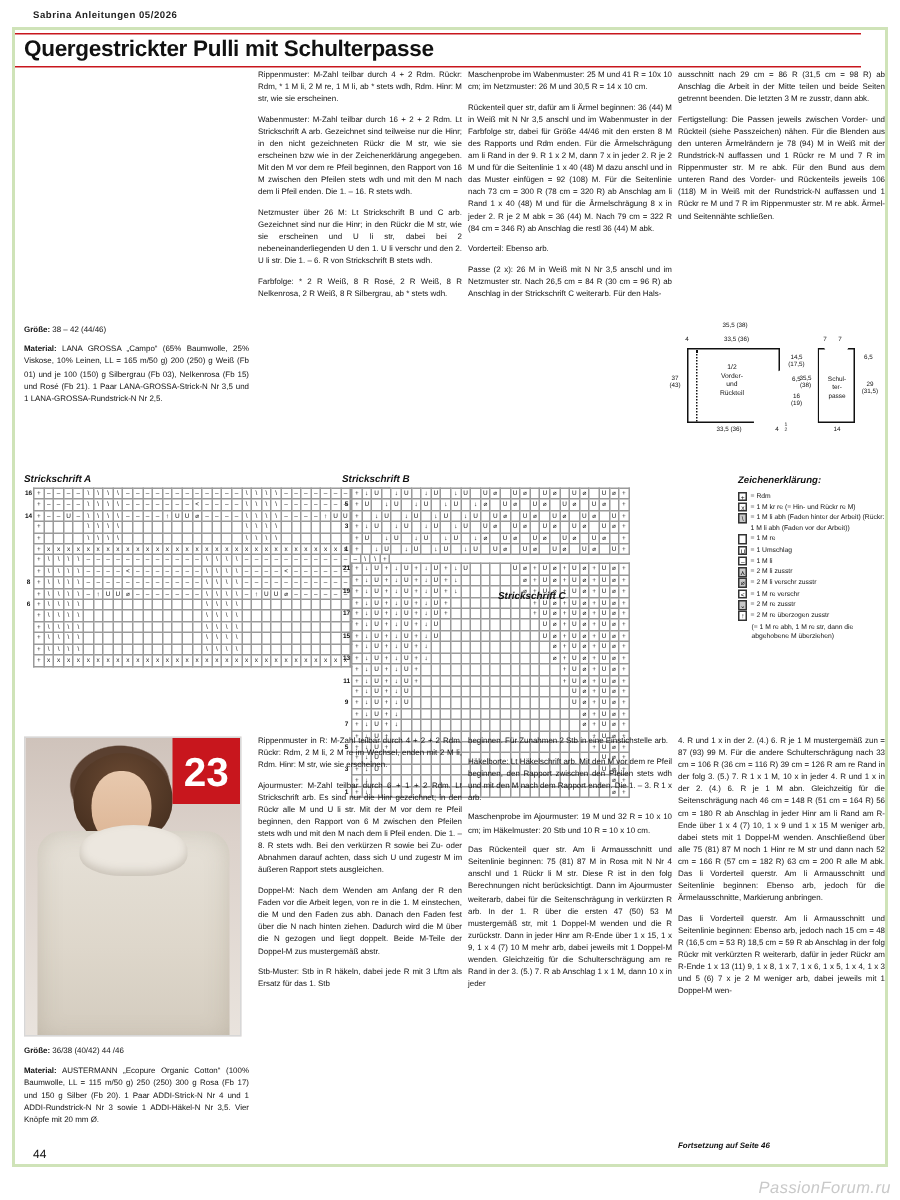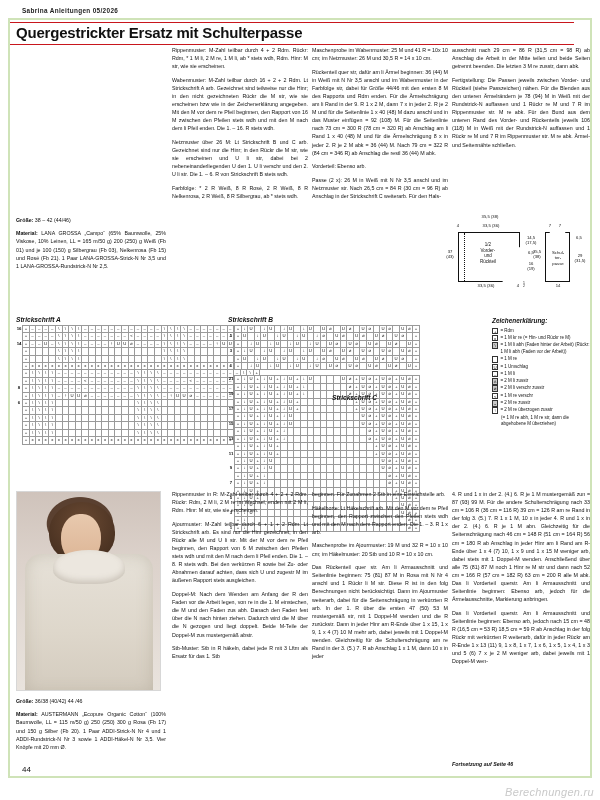--- a/index.html
+++ b/index.html
@@ -240,21 +240,21 @@
   }
 </style>
 </head>
 <body>
 
 <div class="page">
   <div class="kicker">Sabrina Anleitungen 05/2026</div>
   <div class="frame"></div>
 
   <div class="title-bar" id="art1-title">
-    <h1>Quergestrickter Ersatz mit Schulterpasse</h1>
+    <h1>Quergestrickter Pulli mit Schulterpasse</h1>
   </div>
 
 
   <div class="meta" id="meta1">
     <p><b>Größe:</b>
        <span>38 – 42 (44/46)</span></p>
     <p><b>Material:</b>
        <span>LANA GROSSA „Campo“ (65% Baumwolle, 25% Viskose, 10% Leinen, LL = 165 m/50 g) 200 (250) g Weiß (Fb 01) und je 100 (150) g Silbergrau (Fb 03), Nelkenrosa (Fb 15) und Rosé (Fb 21). 1 Paar LANA-GROSSA-Strick-N Nr 3,5 und 1 LANA-GROSSA-Rundstrick-N Nr 2,5.</span></p>
   </div>
 
@@ -1894,20 +1894,21 @@
       </div>
   </div>
 
 
   <div class="photo" id="photo2">
     <div class="ph-bg ph2-bg"></div>
     <div class="hair" id="p2-hair"></div>
     <div class="face" id="p2-face"></div>
     <div class="garment2"></div>
     <div class="collar2"></div>
+    <div class="num-badge" id="badge2">23</div>
   </div>
 
   <div class="meta" id="meta2">
     <p><b>Größe:</b>
        <span>36/38 (40/42) 44 /46</span></p>
     <p><b>Material:</b>
        <span>AUSTERMANN „Ecopure Organic Cotton“ (100% Baumwolle, LL = 115 m/50 g) 250 (250) 300 g Rosa (Fb 17) und 150 g Silber (Fb 20). 1 Paar ADDI-Strick-N Nr 4 und 1 ADDI-Rundstrick-N Nr 3 sowie 1 ADDI-Häkel-N Nr 3,5. Vier Knöpfe mit 20 mm Ø.</span></p>
   </div>
 
   <div class="col" id="a2c1">
@@ -1922,14 +1923,14 @@
     <p>Maschenprobe im Ajourmuster: 19 M und 32 R = 10 x 10 cm; im Häkelmuster: 20 Stb und 10 R = 10 x 10 cm.</p>
     <p>Das Rückenteil quer str. Am li Armausschnitt und Seitenlinie beginnen: 75 (81) 87 M in Rosa mit N Nr 4 anschl und 1 Rückr li M str. Diese R ist in den folg Berechnungen nicht berücksichtigt. Dann im Ajourmuster weiterarb, dabei für die Seitenschrägung in verkürzten R arb. In der 1. R über die ersten 47 (50) 53 M mustergemäß str, mit 1 Doppel-M wenden und die R zurückstr. Dann in jeder Hinr am R-Ende über 1 x 15, 1 x 9, 1 x 4 (7) 10 M mehr arb, dabei jeweils mit 1 Doppel-M wenden. Gleichzeitig für die Schulterschrägung am re Rand in der 3. (5.) 7. R ab Anschlag 1 x 1 M, dann 10 x in jeder</p>
   </div>
   <div class="col" id="a2c3">
     <p>4. R und 1 x in der 2. (4.) 6. R je 1 M mustergemäß zun = 87 (93) 99 M. Für die andere Schulterschrägung nach 33 cm = 106 R (36 cm = 116 R) 39 cm = 126 R am re Rand in der folg 3. (5.) 7. R 1 x 1 M, 10 x in jeder 4. R und 1 x in der 2. (4.) 6. R je 1 M abn. Gleichzeitig für die Seitenschrägung nach 46 cm = 148 R (51 cm = 164 R) 56 cm = 180 R ab Anschlag in jeder Hinr am li Rand am R-Ende über 1 x 4 (7) 10, 1 x 9 und 1 x 15 M weniger arb, dabei stets mit 1 Doppel-M wenden. Anschließend über alle 75 (81) 87 M noch 1 Hinr re M str und dann nach 52 cm = 166 R (57 cm = 182 R) 63 cm = 200 R alle M abk. Das li Vorderteil querstr. Am li Armausschnitt und Seitenlinie beginnen: Ebenso arb, jedoch für die Ärmelausschnitte, Markierung anbringen.</p>
     <p>Das li Vorderteil querstr. Am li Armausschnitt und Seitenlinie beginnen: Ebenso arb, jedoch nach 15 cm = 48 R (16,5 cm = 53 R) 18,5 cm = 59 R ab Anschlag in der folg Rückr mit verkürzten R weiterarb, dafür in jeder Rückr am R-Ende 1 x 13 (11) 9, 1 x 8, 1 x 7, 1 x 6, 1 x 5, 1 x 4, 1 x 3 und 5 (6) 7 x je 2 M weniger arb, dabei jeweils mit 1 Doppel-M wen-</p>
   </div>
 
   <div class="pagenum">44</div>
   <div class="contd">Fortsetzung auf Seite 46</div>
-  <div class="watermark">Berechnungen.ru</div>
+  <div class="watermark">PassionForum.ru</div>
 </div>
 
 </body></html>

